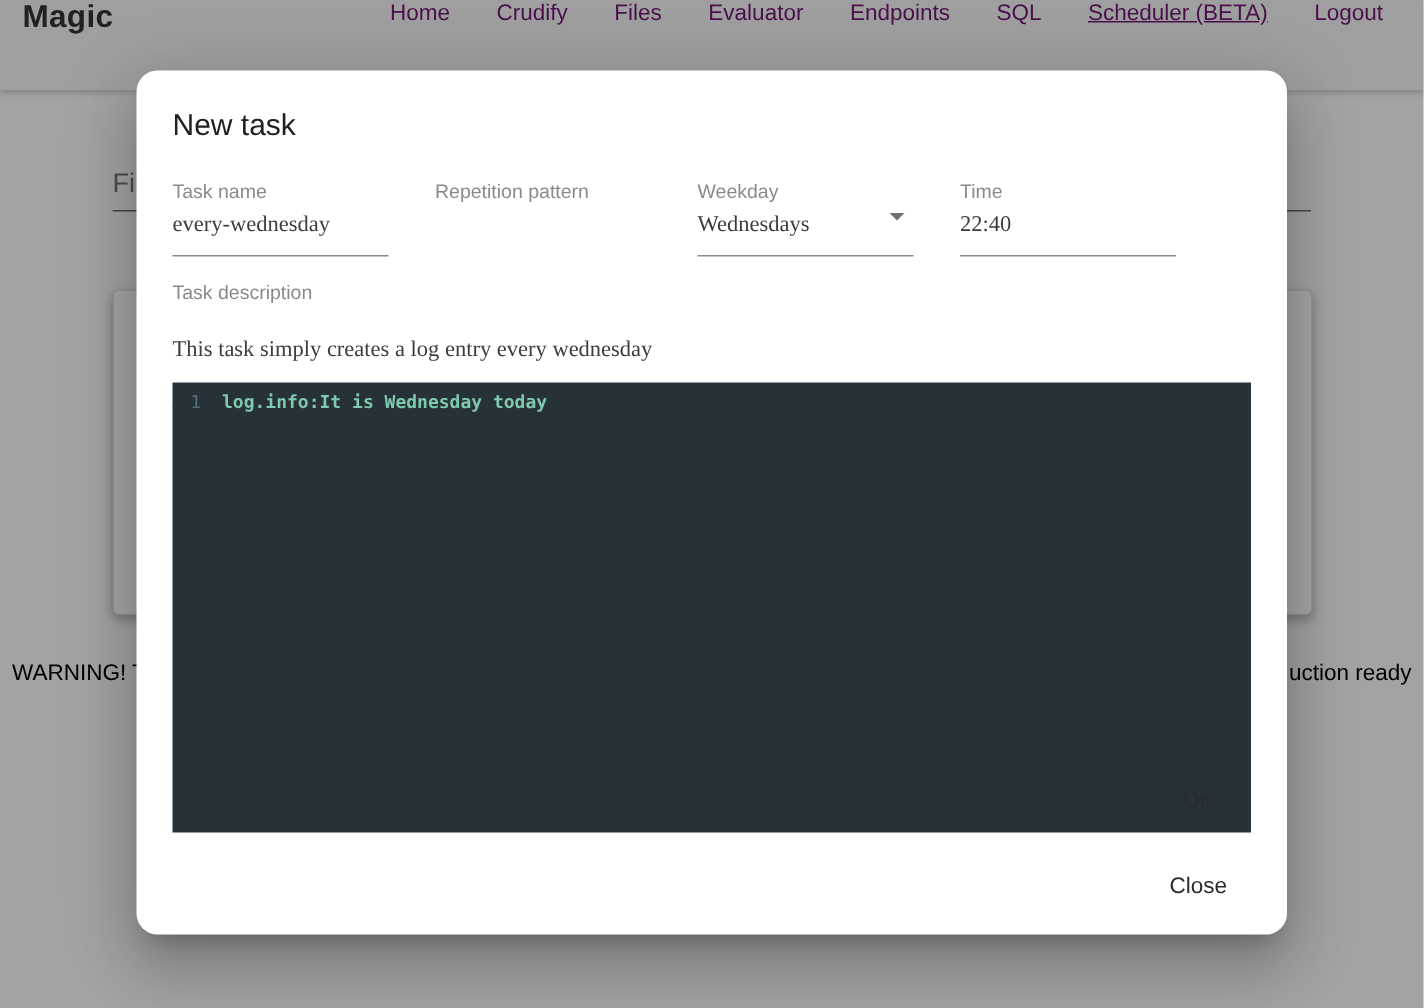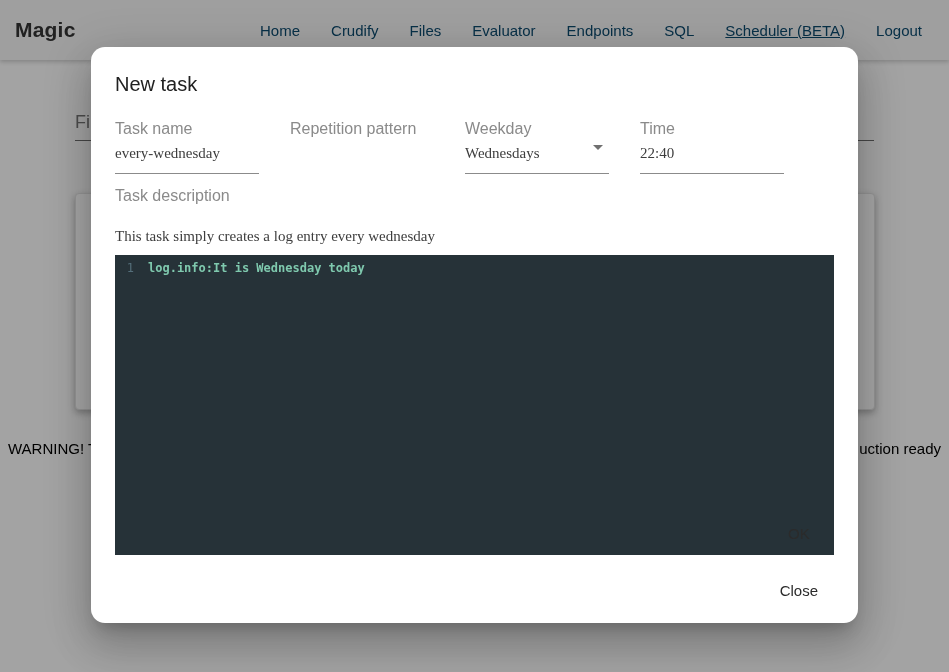--- a/index.html
+++ b/index.html
@@ -7,33 +7,33 @@
     width: 949px; height: 672px;
     overflow: hidden;
     font-family: "Liberation Sans", sans-serif;
     background: #fafafa;
   }
   
   .page { position: absolute; inset: 0; background: #fafafa; }
   .navbar {
     position: absolute; left: 0; top: 0; right: 0; height: 60px;
     background: #f5f5f5;
-    display: flex; align-items: center;
+    display: flex; align-items: flex-start;
     box-shadow: 0 2px 4px rgba(0,0,0,0.18);
   }
   .brand {
     margin-left: 15px;
     font-size: 21px; font-weight: 700; color: #333;
     letter-spacing: 0.2px;
     cursor: pointer;
   }
   .nav-items {
     margin-left: auto; padding-right: 27px;
     display: flex; gap: 31px; align-items: center;
-    font-size: 15px; color: #0c4a6e;
+    font-size: 15px; color: #701a75;
   }
   .nav-item { cursor: pointer; white-space: nowrap; }
   .nav-item.active { text-decoration: underline; }
   .filter-text {
     position: absolute; left: 75px; top: 112px;
     font-size: 18px; color: #757575;
   }
   .filter-underline {
     position: absolute; left: 75px; top: 140px; width: 799px; height: 0;
     border-top: 1px solid #6e6e6e;
@@ -59,21 +59,21 @@
   .dialog-title {
     position: absolute; left: 24px; top: 26px;
     font-size: 20px; font-weight: 500; color: #212121;
   }
   .fields-row {
     position: absolute; left: 24px; top: 73px;
     display: flex; gap: 31px;
   }
   .field { width: 144px; }
   .field-label {
-    font-size: 16px; color: #8a8a8a; margin-bottom: 7px; white-space: nowrap;
+    font-size: 13px; color: #8a8a8a; margin-bottom: 7px; white-space: nowrap;
   }
   .field-control {
     height: 22px; padding-bottom: 6px;
     display: flex; justify-content: space-between;
     border-bottom: 1px solid #8b8b8b;
     font-size: 15px; color: #3d3d3d;
     cursor: text; white-space: nowrap;
     box-sizing: content-box;
     font-family: Liberation Serif, serif;
   }

